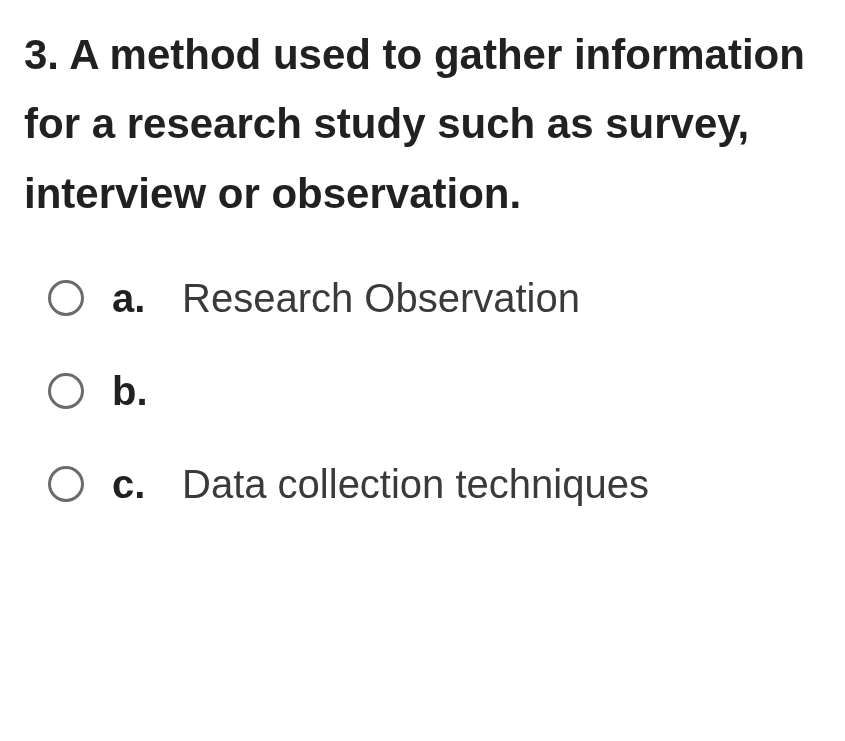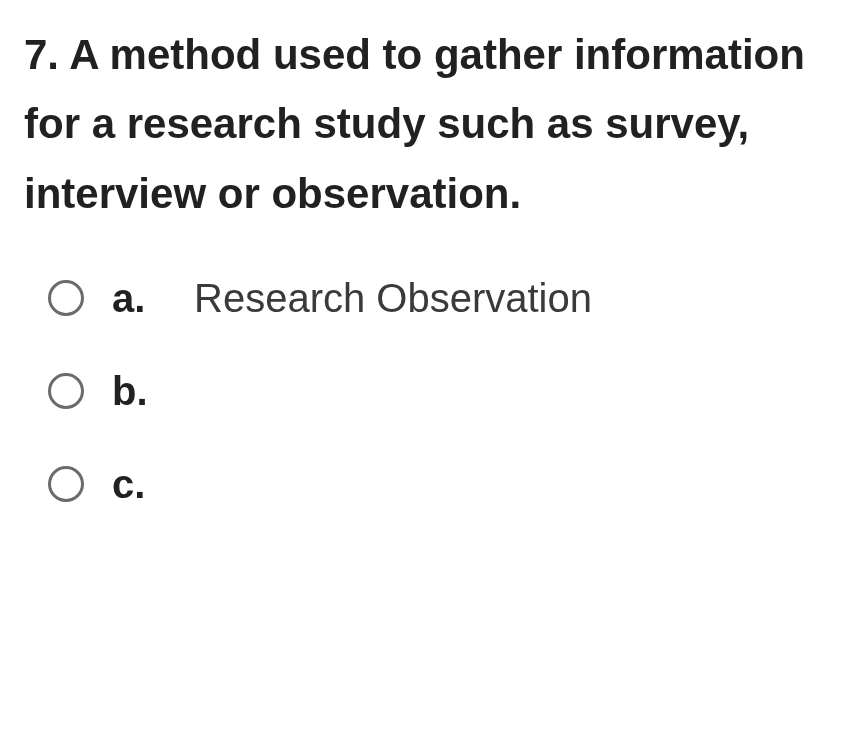--- a/index.html
+++ b/index.html
@@ -43,41 +43,42 @@
     .option-letter {
       font-size: 40px;
       font-weight: bold;
       color: #212121;
       min-width: 42px;
     }
     .option-text {
       font-size: 40px;
       font-weight: normal;
       color: #3a3a3a;
-      margin-left: 12px;
+      margin-left: 0;
     }
   </style>
 </head>
 <body>
 
 <div class="question-container">
-  <div class="question-text">7. A method used to gather information for a research study such as survey, interview or observation.</div>
+  <div class="question-text">3. A method used to gather information for a research study such as survey, interview or observation.</div>
 
   <div class="options">
 
     <label class="option-row">
       <span class="radio-circle"></span>
       <span class="option-letter">a.</span>
       <span class="option-text">Research Observation</span>
     </label>
 
     <label class="option-row">
       <span class="radio-circle"></span>
       <span class="option-letter">b.</span>
     </label>
 
     <label class="option-row">
       <span class="radio-circle"></span>
       <span class="option-letter">c.</span>
+      <span class="option-text">Data collection techniques</span>
     </label>
 
   </div>
 </div>
 
 </body></html>

